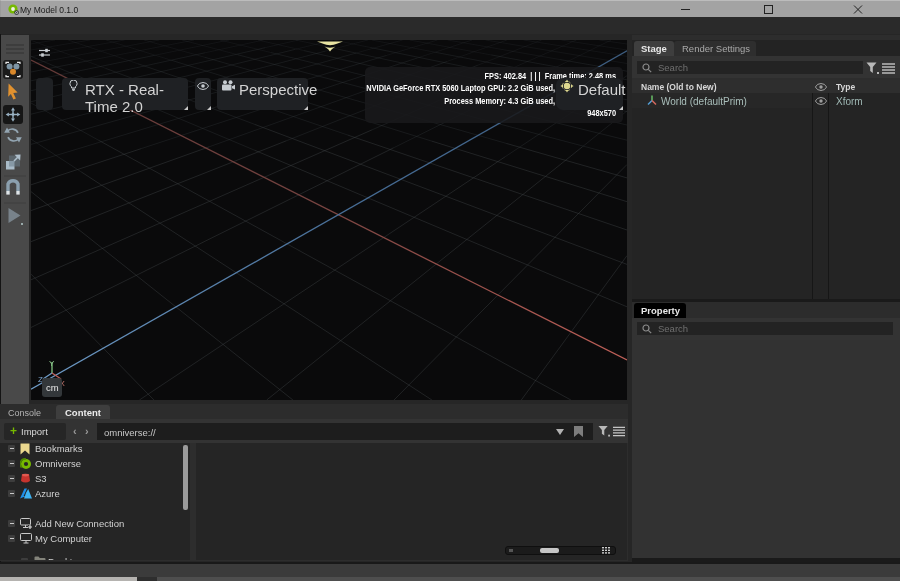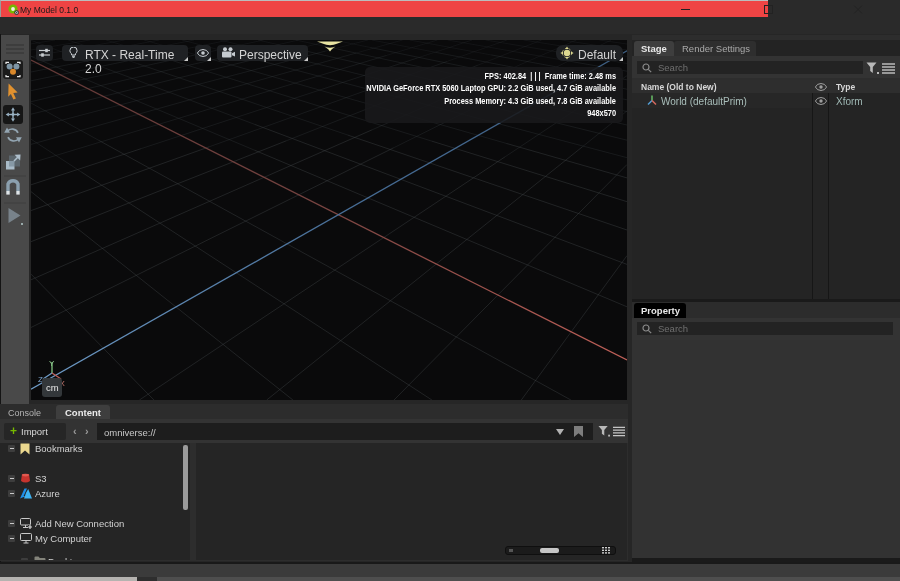--- a/index.html
+++ b/index.html
@@ -1,35 +1,35 @@
 <!DOCTYPE html>
 <html><head><meta charset="utf-8"><style>
 *{margin:0;padding:0;box-sizing:border-box;font-family:"Liberation Sans",sans-serif;}
 html,body{width:900px;height:581px;overflow:hidden;background:#262626;}
 .abs{position:absolute;}
 #app{position:relative;width:900px;height:581px;background:#2a2a2a;}
 
-#titlebar{left:0;top:0;width:768px;height:17px;background:#ef4444;border-left:1px solid #9a9a9a;border-top:1px solid #bcbcbc;}
+#titlebar{left:0;top:0;width:900px;height:17px;background:#a3a3a3;border-left:1px solid #9a9a9a;border-top:1px solid #bcbcbc;}
 #titlebar .title{left:19px;top:3.5px;font-size:8.5px;color:#1a1a1a;}
 
 #menubar{left:0;top:17px;width:900px;height:17px;background:#3b3a37;}
 #menubar span{position:absolute;top:4px;font-size:9px;color:#eceae7;}
 
 #ltool{left:1px;top:35px;width:28px;height:370px;background:#494949;}
 
 #vp{left:31px;top:40px;width:596px;height:360px;background:#0a0a0b;}
 
 #rpanel{left:632px;top:35px;width:268px;height:527px;background:#2d2d2d;}
 
 #bpanel{left:0px;top:404px;width:628px;height:157px;background:#2d2d2d;}
 #statusbar{left:0;top:562px;width:900px;height:15px;background:#3b3b3b;border-top:2px solid #191919;}
 #bstrip{left:0;top:577px;width:900px;height:4px;background:#4e4e4e;}
 #bstrip .lt{left:0;top:0;width:137px;height:4px;background:#b5b3b0;}
 #bstrip .dk{left:137px;top:0;width:20px;height:4px;background:#2e2e2e;}
-.pill{position:absolute;background:#1f2124;border-radius:4px;height:16px;color:#d4d4d4;font-size:12px;}
+.pill{position:absolute;background:#1f2124;border-radius:4px;height:32px;color:#d4d4d4;font-size:15px;margin-top:33px;}
 .tri{position:absolute;width:0;height:0;border-left:4px solid transparent;border-bottom:4px solid #c8c8c8;right:0px;bottom:0px;}
 .tab{position:absolute;font-size:9.5px;border-radius:3px 3px 0 0;}
 .search{position:absolute;background:#232323;border-radius:0;color:#6f6f6f;font-size:9.5px;}
 .row{position:absolute;left:0;width:190px;height:15px;}
 .exp{position:absolute;top:4px;width:7px;height:7px;background:#3d3d3d;border-radius:1px;}
 .exp::after{content:"";position:absolute;left:1.5px;top:3px;width:4px;height:1px;background:#c9c9c9;}
 .ric{position:absolute;left:20px;top:2px;}
 .lbl{position:absolute;left:35px;top:2px;white-space:nowrap;}
 </style></head>
 <body>
@@ -376,20 +376,29 @@
     <div class="abs" style="left:196px;top:39px;width:431px;height:117px;background:#252525;"></div>
 
     <div id="tree" class="abs" style="left:0;top:37px;width:190px;height:119px;overflow:hidden;color:#d2d2d2;font-size:9.5px;">
       <div class="row" style="top:0px;">
           <span class="exp" style="left:8px;"></span>
         <svg class="ric" width="10" height="12" viewBox="0 0 10 12">
             <path d="M0.5 0.5 H9.5 V11.5 L5 7.6 L0.5 11.5 Z" fill="#ecd98f"></path>
           </svg>
         <span class="lbl">Bookmarks</span>
         </div>
+      <div class="row" style="top:15px;">
+          <span class="exp" style="left:8px;"></span>
+        <svg class="ric" width="12" height="12" viewBox="0 0 12 12">
+            <circle cx="6" cy="6" r="5" fill="#76b900"></circle>
+            <circle cx="6" cy="6" r="2.1" fill="#252525"></circle>
+            <path d="M6 1 A5 5 0 0 0 1.7 9.5" fill="none" stroke="#4e8a00" stroke-width="1.6"></path>
+          </svg>
+        <span class="lbl">Omniverse</span>
+        </div>
       <div class="row" style="top:30px;">
           <span class="exp" style="left:8px;"></span>
         <svg class="ric" width="11" height="11" viewBox="0 0 11 11">
             <path d="M2 1 Q5.5 3 9 1 L10 8 Q5.5 11 1 8 Z" fill="#c7342e"></path>
             <ellipse cx="5.5" cy="2.1" rx="3.5" ry="1.3" fill="#e05a50"></ellipse>
           </svg>
         <span class="lbl">S3</span>
         </div>
       <div class="row" style="top:45px;">
           <span class="exp" style="left:8px;"></span>

